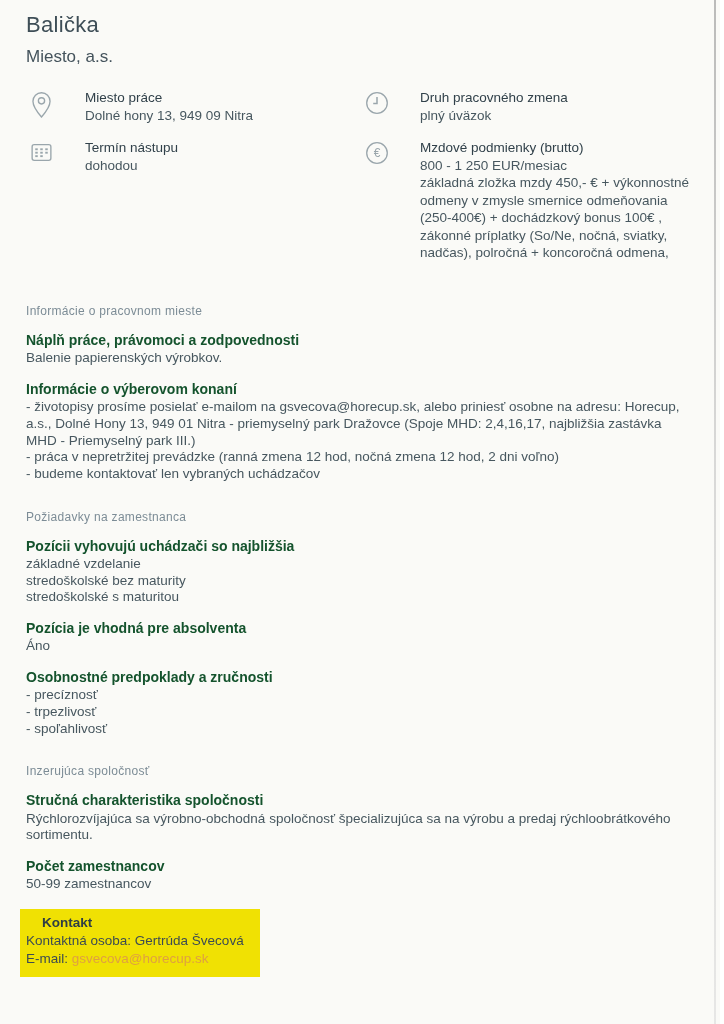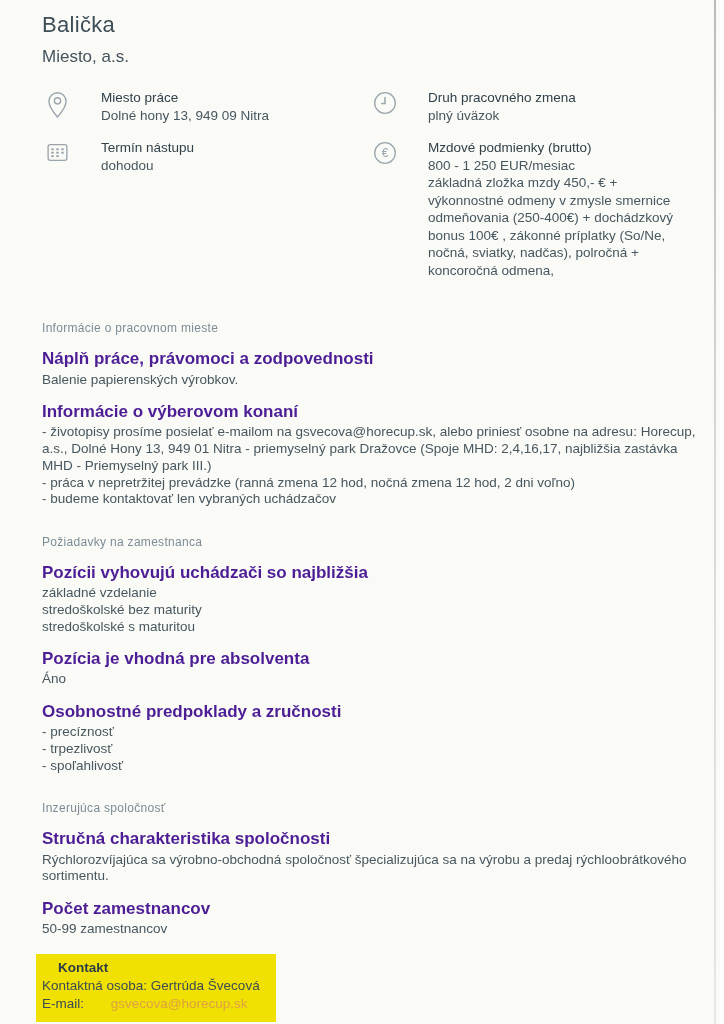--- a/index.html
+++ b/index.html
@@ -4,21 +4,21 @@
 <style>
   * { margin: 0; padding: 0; box-sizing: border-box; }
   html, body { background: #ffffff; }
   body { font-family: "Liberation Sans", "DejaVu Sans", sans-serif; }
   .page {
     position: relative;
     width: 720px;
     height: 1024px;
     background: #fafaf7;
     overflow: hidden;
-    padding: 12px 24px 0 42px;
+    padding: 12px 24px 0 26px;
   }
   .scan-edge {
     position: absolute;
     top: 0; bottom: 0; right: 4px;
     width: 2px;
     background: linear-gradient(to bottom, #999999, #c6c6c6 45%, #dcdcdc);
     opacity: 0.65;
     pointer-events: none;
   }
   .job-title {
@@ -60,23 +60,23 @@
   }
   .section-heading {
     font-size: 12px;
     font-weight: 400;
     color: #7c8c96;
     letter-spacing: 0.3px;
     margin: 27px 0 13px 0;
   }
   .block { margin-bottom: 13px; max-width: 668px; }
   .block-label {
-    font-size: 17px;
+    font-size: 14px;
     font-weight: bold;
-    color: #4c1d95;
+    color: #14532d;
     line-height: 1.3;
     margin-bottom: 1px;
   }
   .block-text {
     font-size: 13.5px;
     color: #47575f;
     line-height: 1.24;
     white-space: pre-line;
   }
   .contact-highlight {
@@ -94,21 +94,20 @@
     margin-left: 16px;
   }
   .contact-line {
     font-size: 13.5px;
     color: #3c4b53;
     line-height: 1.35;
   }
   .email-link {
     color: #df9f42;
     text-decoration: none;
-    margin-left: 23px;
   }
 </style>
 </head>
 <body>
 
 <div class="page">
 
   <div class="job-title">Balička</div>
   <div class="company-name">Miesto, a.s.</div>
 

